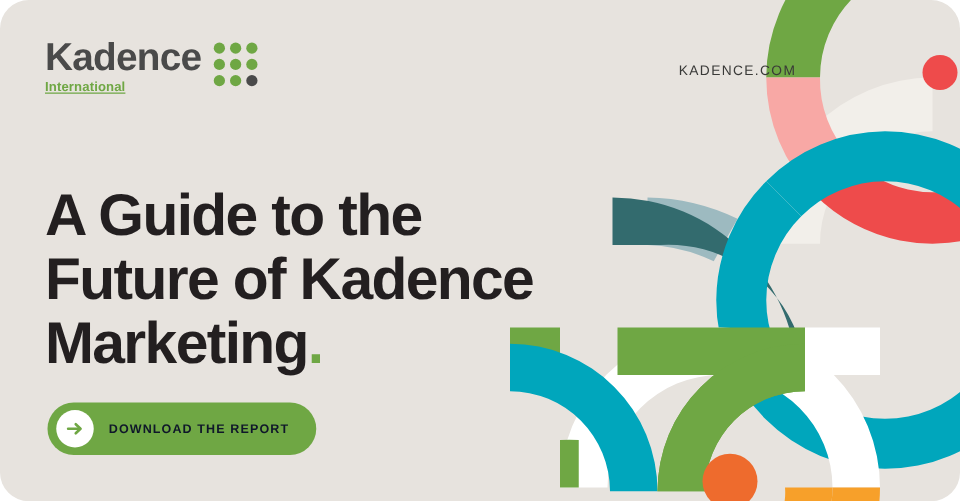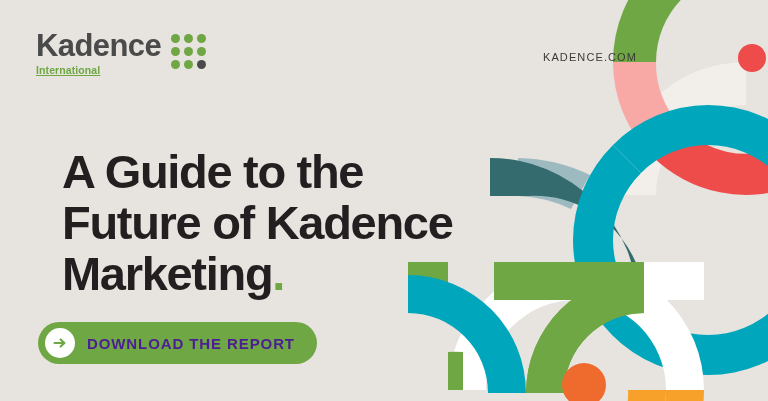--- a/index.html
+++ b/index.html
@@ -11,20 +11,21 @@
     height: 401px;
     overflow: hidden;
     font-family: "Liberation Sans", sans-serif;
   }
   #banner {
     position: relative;
     width: 768px;
     height: 401px;
     background: #E7E3DE;
     overflow: hidden;
+    border-radius: 23px;
   }
 
   
   #decor {
     position: absolute;
     top: 0;
     right: 0;
     width: 360px;
     height: 401px;
     pointer-events: none;
@@ -88,21 +89,20 @@
   #headline {
     position: absolute;
     left: 36px;
     top: 116px;
     width: 520px;
     font-size: 47px;
     font-weight: bold;
     line-height: 1.075;
     letter-spacing: -1.3px;
     color: #231F20;
-    margin-left: 26px;
   }
   #headline-dot { color: #6FA744; }
 
   
   #cta-button {
     position: absolute;
     left: 38px;
     top: 322px;
     height: 42px;
     display: inline-flex;
@@ -118,22 +118,22 @@
     height: 30px;
     border-radius: 50%;
     background: #FFFFFF;
     display: flex;
     align-items: center;
     justify-content: center;
     flex: 0 0 auto;
   }
   #cta-label {
     margin-left: 12px;
-    color: #4c1d95;
-    font-size: 15px;
+    color: #0f172a;
+    font-size: 10px;
     font-weight: bold;
     letter-spacing: 0.9px;
     white-space: nowrap;
   }
 </style>
 </head>
 <body>
 
 <div id="banner">
 

